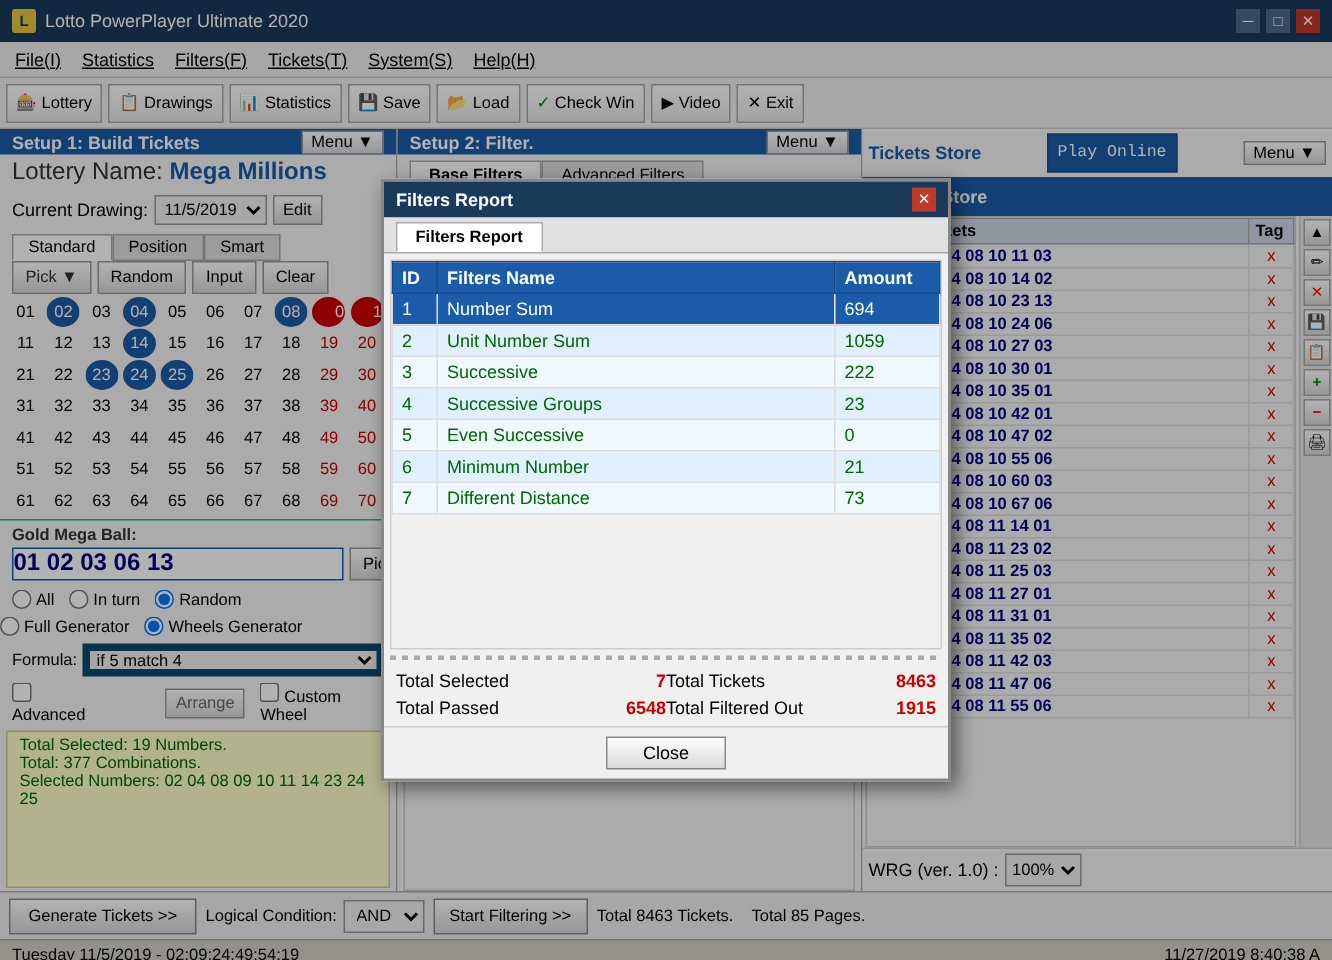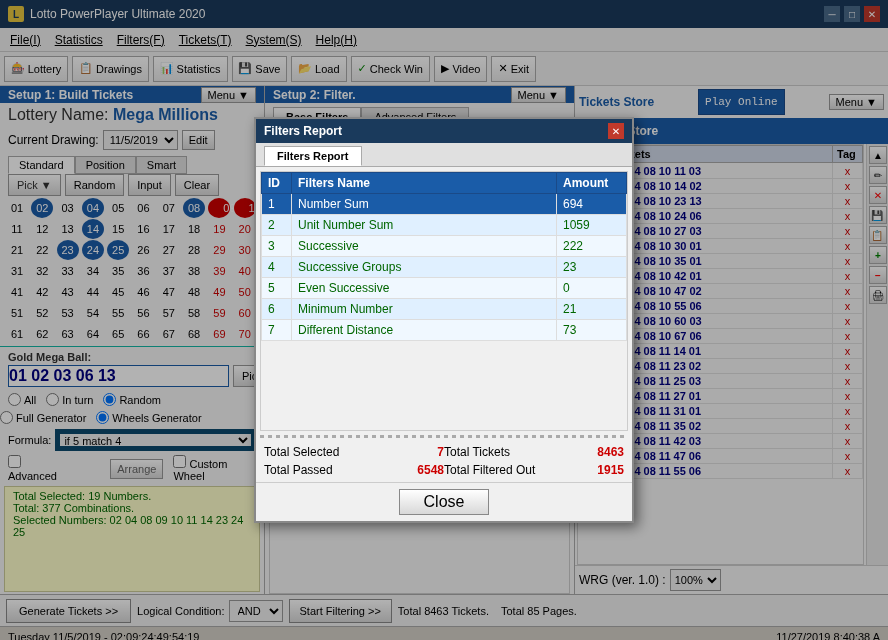--- a/index.html
+++ b/index.html
@@ -124,21 +124,21 @@
     table.modal-table th { background: #1a5ca8; color: white; padding: 3px 6px; border: 1px solid #1a4a88; text-align: left; }
     table.modal-table td { padding: 3px 6px; border: 1px solid #ddd; }
     table.modal-table tr.selected td { background: #1a5ca8; color: white; }
     table.modal-table tr:not(.selected):nth-child(odd) td { background: #f0f8ff; color: #006600; }
     table.modal-table tr:not(.selected):nth-child(even) td { background: #e0f0ff; color: #006600; }
     .modal-divider { height: 3px; background: repeating-linear-gradient(90deg, #aaa 0, #aaa 4px, transparent 4px, transparent 8px); margin: 2px 4px; }
     .modal-totals { padding: 4px 8px; font-size: 12px; display: grid; grid-template-columns: 1fr 1fr; gap: 2px 0; }
     .modal-totals .row { display: flex; justify-content: space-between; padding: 1px 0; }
     .modal-totals .row span.val { color: #cc0000; font-weight: bold; }
     .modal-footer { padding: 6px; display: flex; justify-content: center; border-top: 1px solid #ccc; }
-    .modal-close-footer-btn { padding: 3px 24px; border: 1px solid #888; background: linear-gradient(to bottom, #fff, #d8d8d8); cursor: pointer; font-size: 16px; }
+    .modal-close-footer-btn { padding: 3px 24px; border: 1px solid #888; background: linear-gradient(to bottom, #fff, #d8d8d8); cursor: pointer; font-size: 12px; }
 
     .right-panel-top { display: flex; align-items: center; justify-content: space-between; padding: 3px 4px; }
     .right-panel-top .panel-title { font-weight: bold; font-size: 12px; color: #1a5ca8; }
   </style>
 </head>
 <body>
 
 <div class="title-bar">
   <div class="icon">
       <span>L</span>

